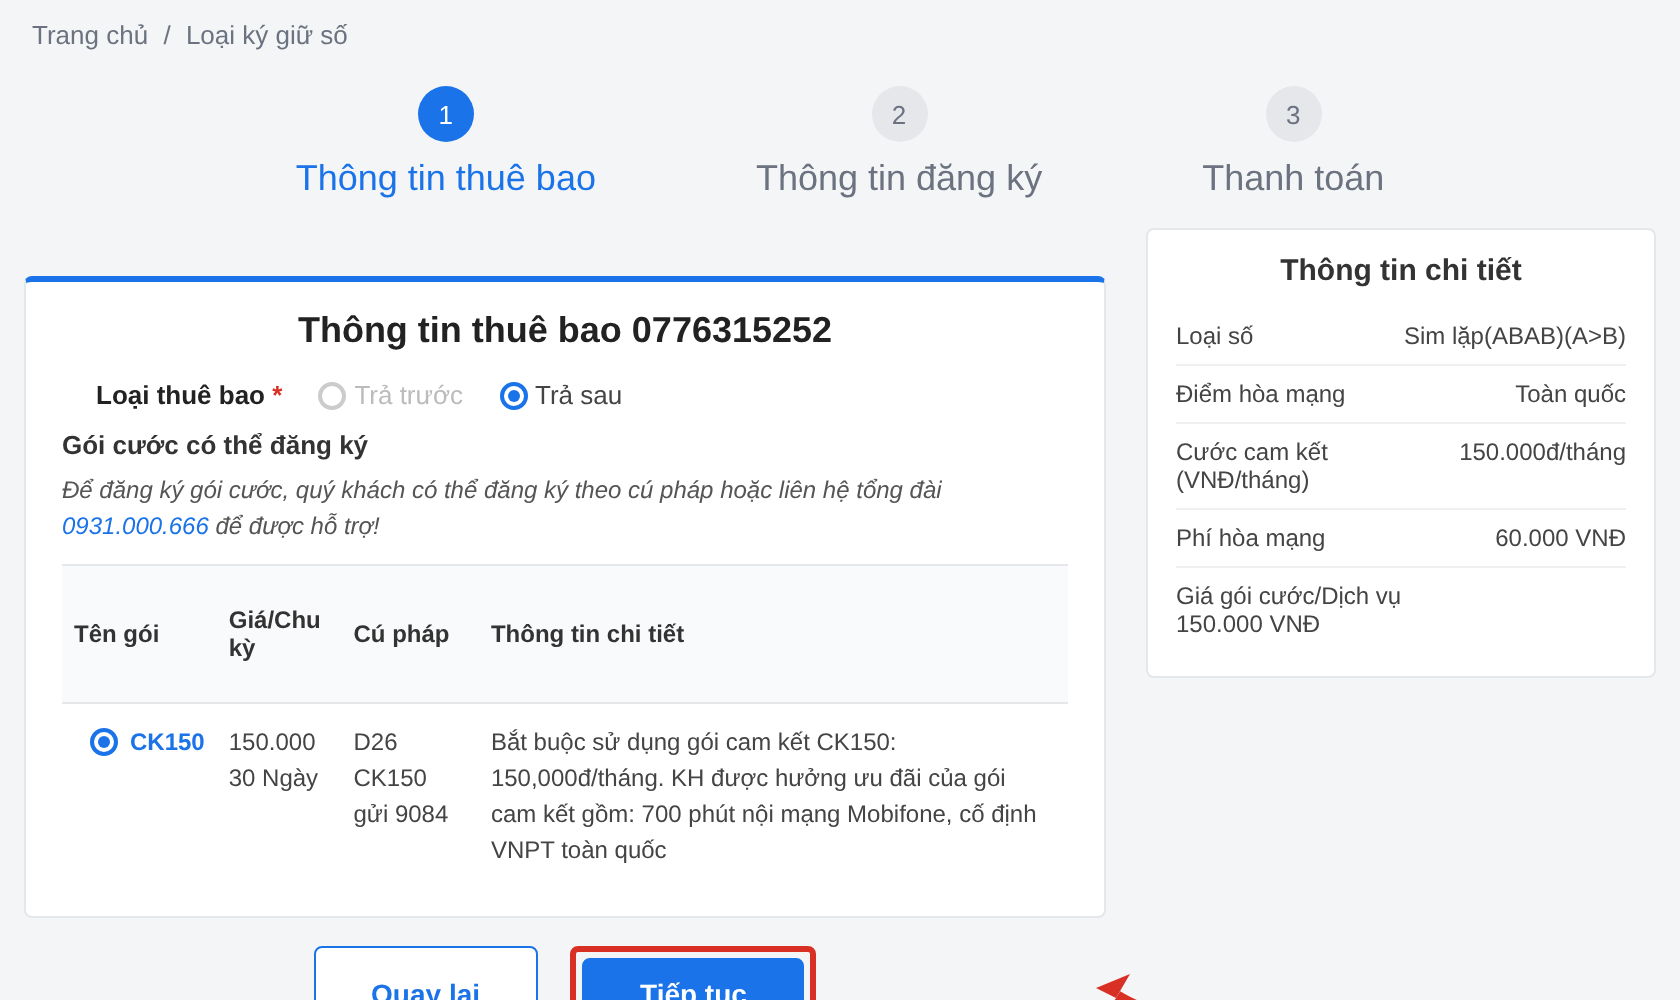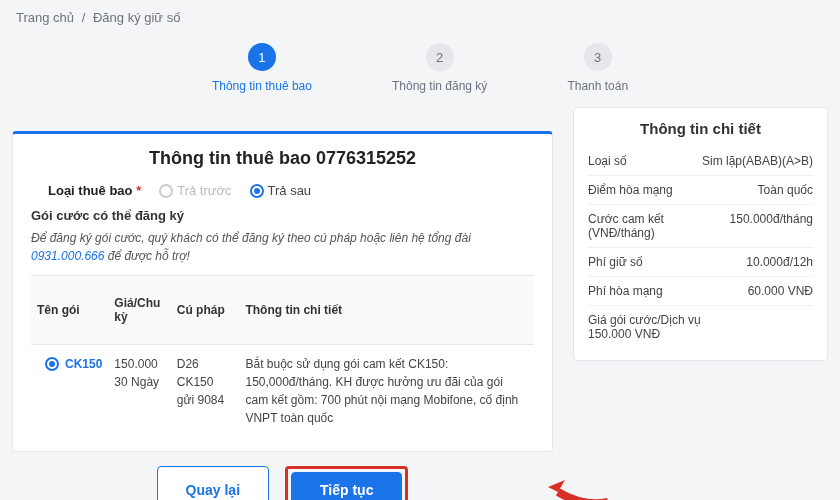--- a/index.html
+++ b/index.html
@@ -3,21 +3,21 @@
 <meta charset="utf-8">
 <style>
   * { box-sizing: border-box; margin: 0; padding: 0; }
   body { font-family: Arial, sans-serif; background: #f4f5f6; color: #333; font-size: 13px; width: 840px; height: 500px; overflow: hidden; }
   .breadcrumb { padding: 10px 14px; color: #6b7280; font-size: 13px; }
   .breadcrumb span { margin: 0 2px; }
   .stepper { display: flex; justify-content: center; gap: 80px; padding: 8px 0 14px; }
   .step { display: flex; flex-direction: column; align-items: center; gap: 8px; }
   .step-circle { width: 28px; height: 28px; border-radius: 50%; display: flex; align-items: center; justify-content: center; font-size: 13px; background: #e5e7eb; color: #6b7280; }
   .step-circle.active { background: #1a73e8; color: #fff; }
-  .step-label { font-size: 12px; color: #6b7280; }
+  .step-label { font-size: 18px; color: #6b7280; }
   .step-label.active { color: #1a73e8; }
   .content { display: flex; gap: 20px; padding: 0 12px; }
   .left { flex: 1; }
   .card { background: #fff; border: 1px solid #e5e7eb; border-top: 3px solid #1a73e8; border-radius: 4px; padding: 14px 18px 14px; margin-top: 24px; }
   .card h2 { text-align: center; font-size: 18px; font-weight: 700; margin-bottom: 14px; color: #222; }
   .row { display: flex; align-items: center; gap: 10px; margin-bottom: 10px; font-size: 13px; padding-left: 17px; }
   .label { font-weight: 600; color: #222; }
   .req { color: #d93025; }
   .radio { display: inline-flex; align-items: center; gap: 4px; margin-left: 8px; color: #444; }
   .radio.disabled { color: #bbb; }
@@ -42,21 +42,21 @@
   .drow { display: flex; justify-content: space-between; padding: 7px 0; font-size: 12px; border-bottom: 1px solid #f0f0f0; color: #444; }
   .drow:last-child { border-bottom: none; flex-direction: column; }
   .arrow { position: absolute; right: -60px; top: 6px; }
 </style>
 </head>
 <body>
 
 <div class="breadcrumb">
   <span>Trang chủ</span>
   <span>/</span>
-  <span>Đăng ký giữ số</span>
+  <span>Loại ký giữ số</span>
 </div>
 
 <div class="stepper">
   <div class="step">
     <div class="step-circle active">1</div>
     <div class="step-label active">Thông tin thuê bao</div>
   </div>
   <div class="step">
     <div class="step-circle">2</div>
     <div class="step-label">Thông tin đăng ký</div>
@@ -133,24 +133,20 @@
         </div>
       <div class="drow">
           <span>Điểm hòa mạng</span>
           <span>Toàn quốc</span>
         </div>
       <div class="drow">
           <span>Cước cam kết (VNĐ/tháng)</span>
           <span>150.000đ/tháng</span>
         </div>
       <div class="drow">
-          <span>Phí giữ số</span>
-          <span>10.000đ/12h</span>
-        </div>
-      <div class="drow">
           <span>Phí hòa mạng</span>
           <span>60.000 VNĐ</span>
         </div>
       <div class="drow">
           <span>Giá gói cước/Dịch vụ</span>
           <span>150.000 VNĐ</span>
         </div>
     </div>
   </div>
 </div>

